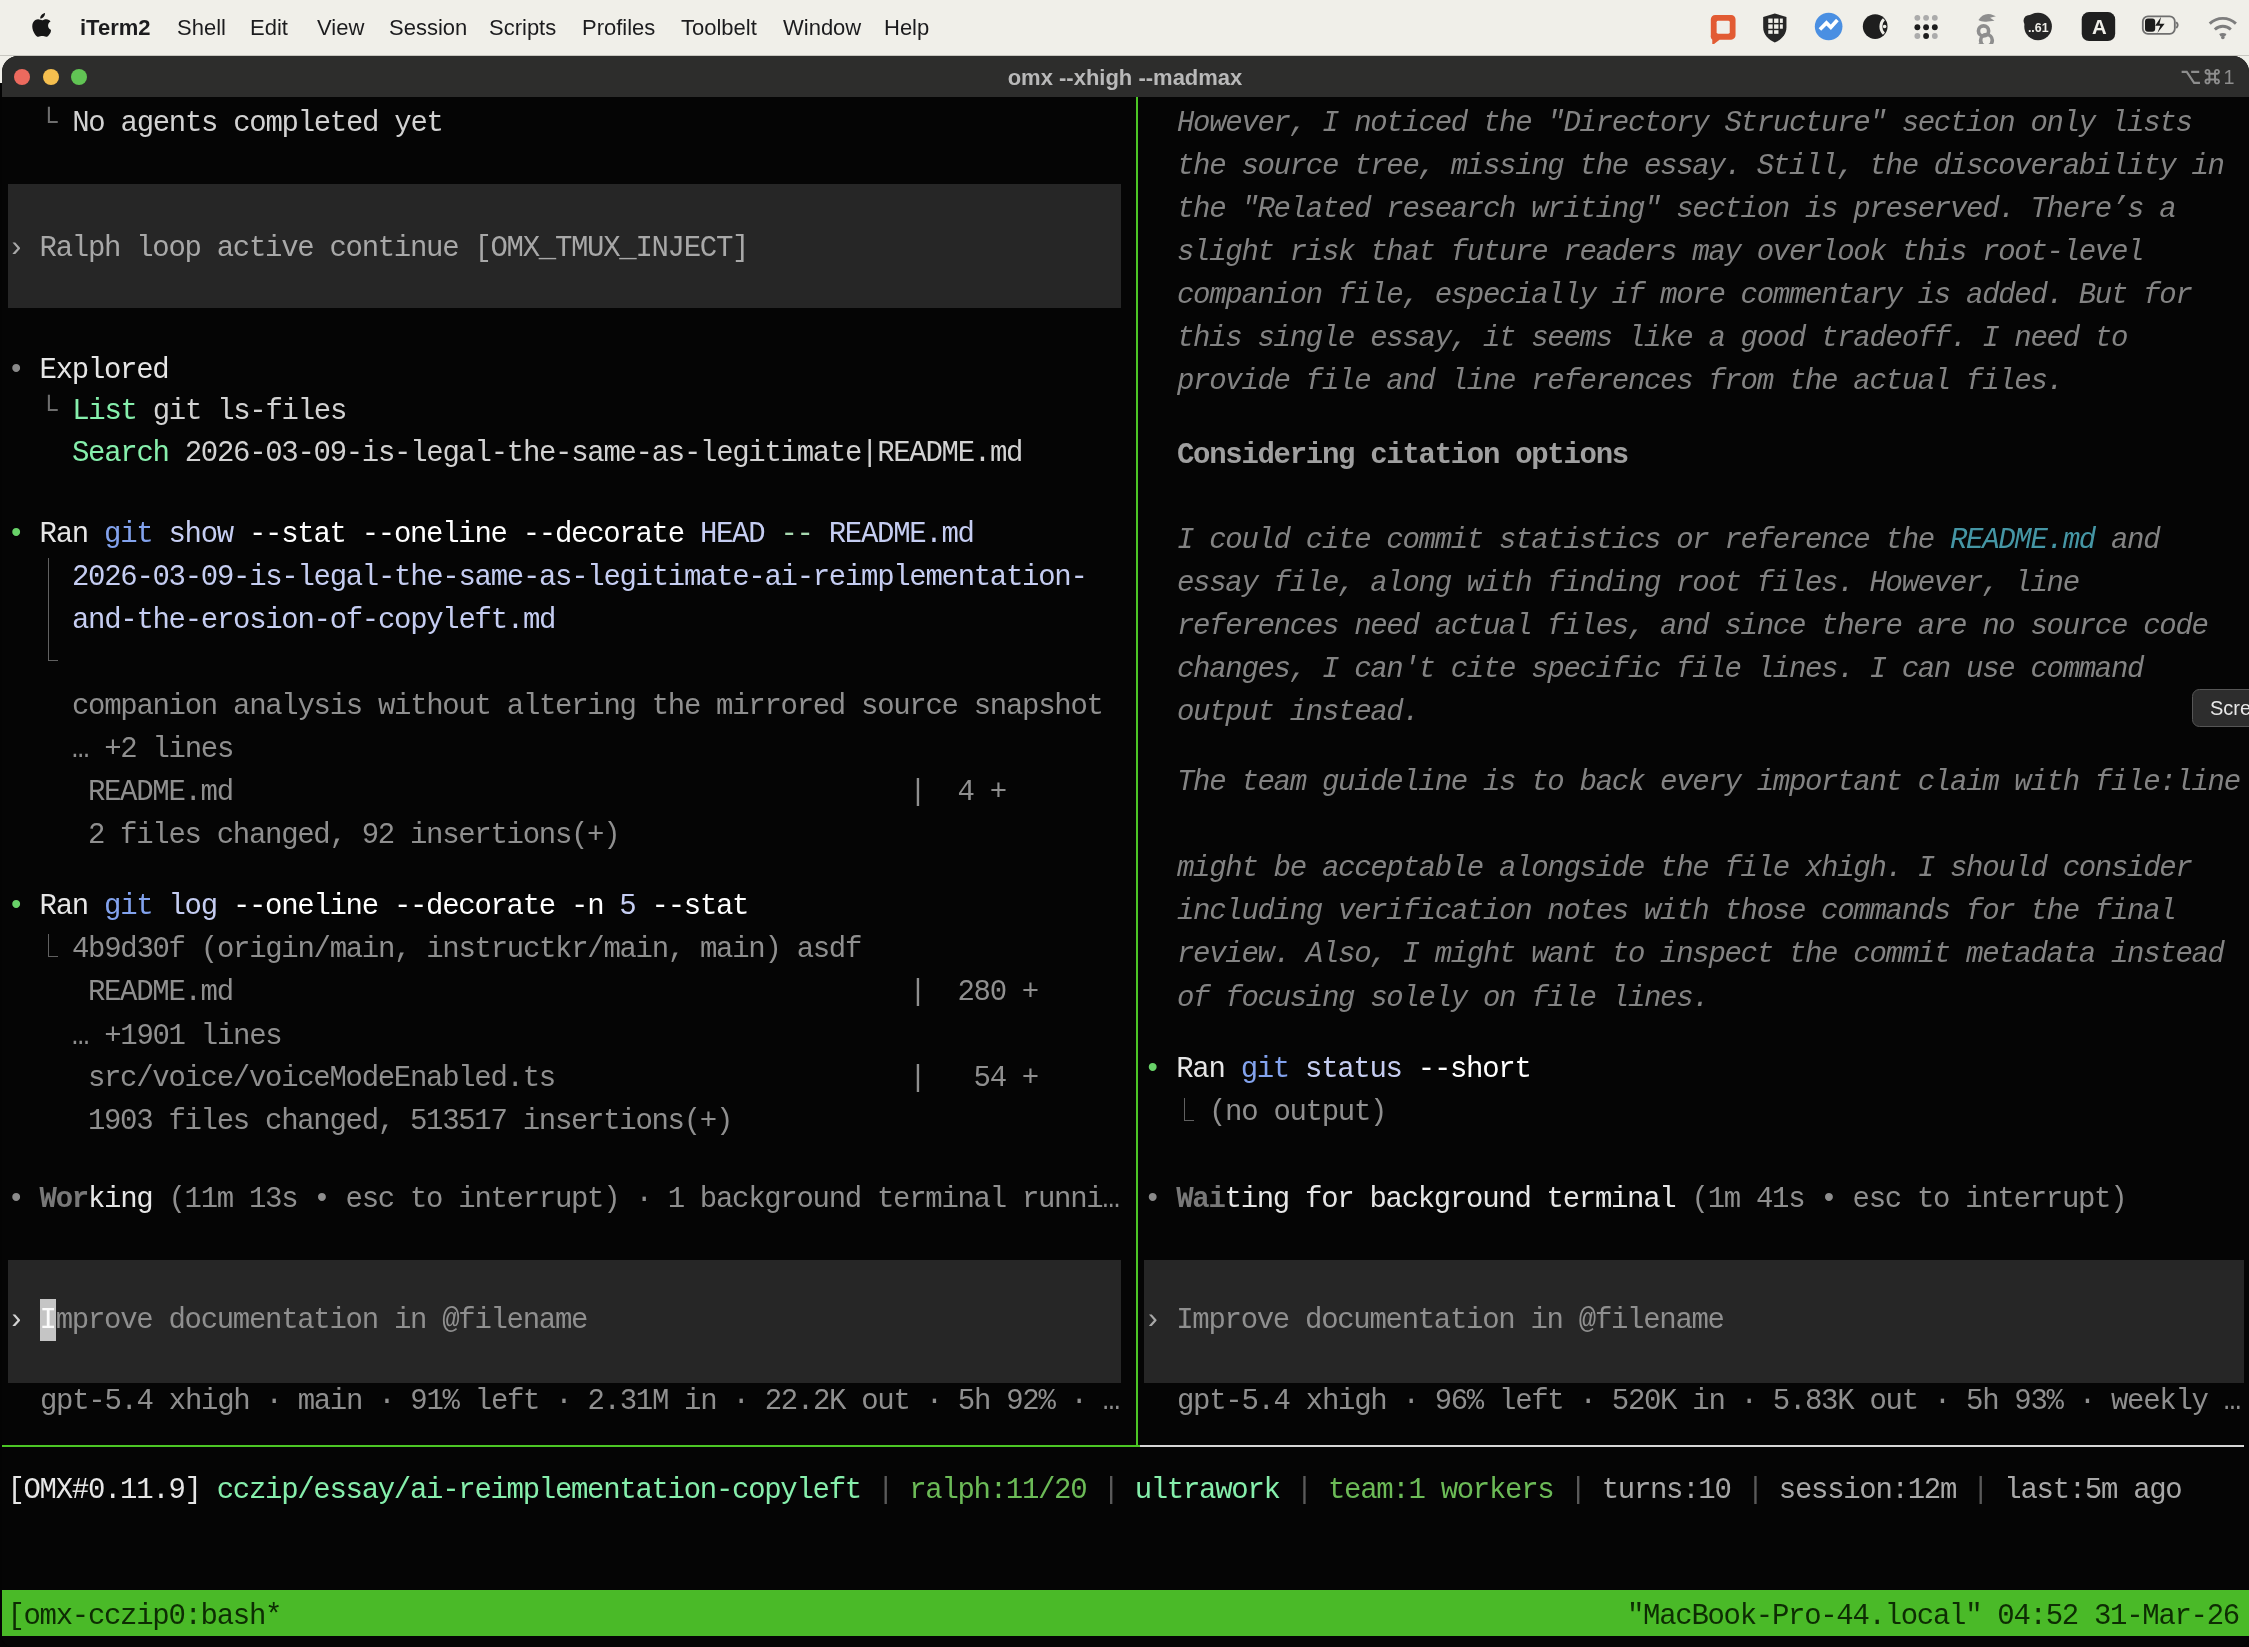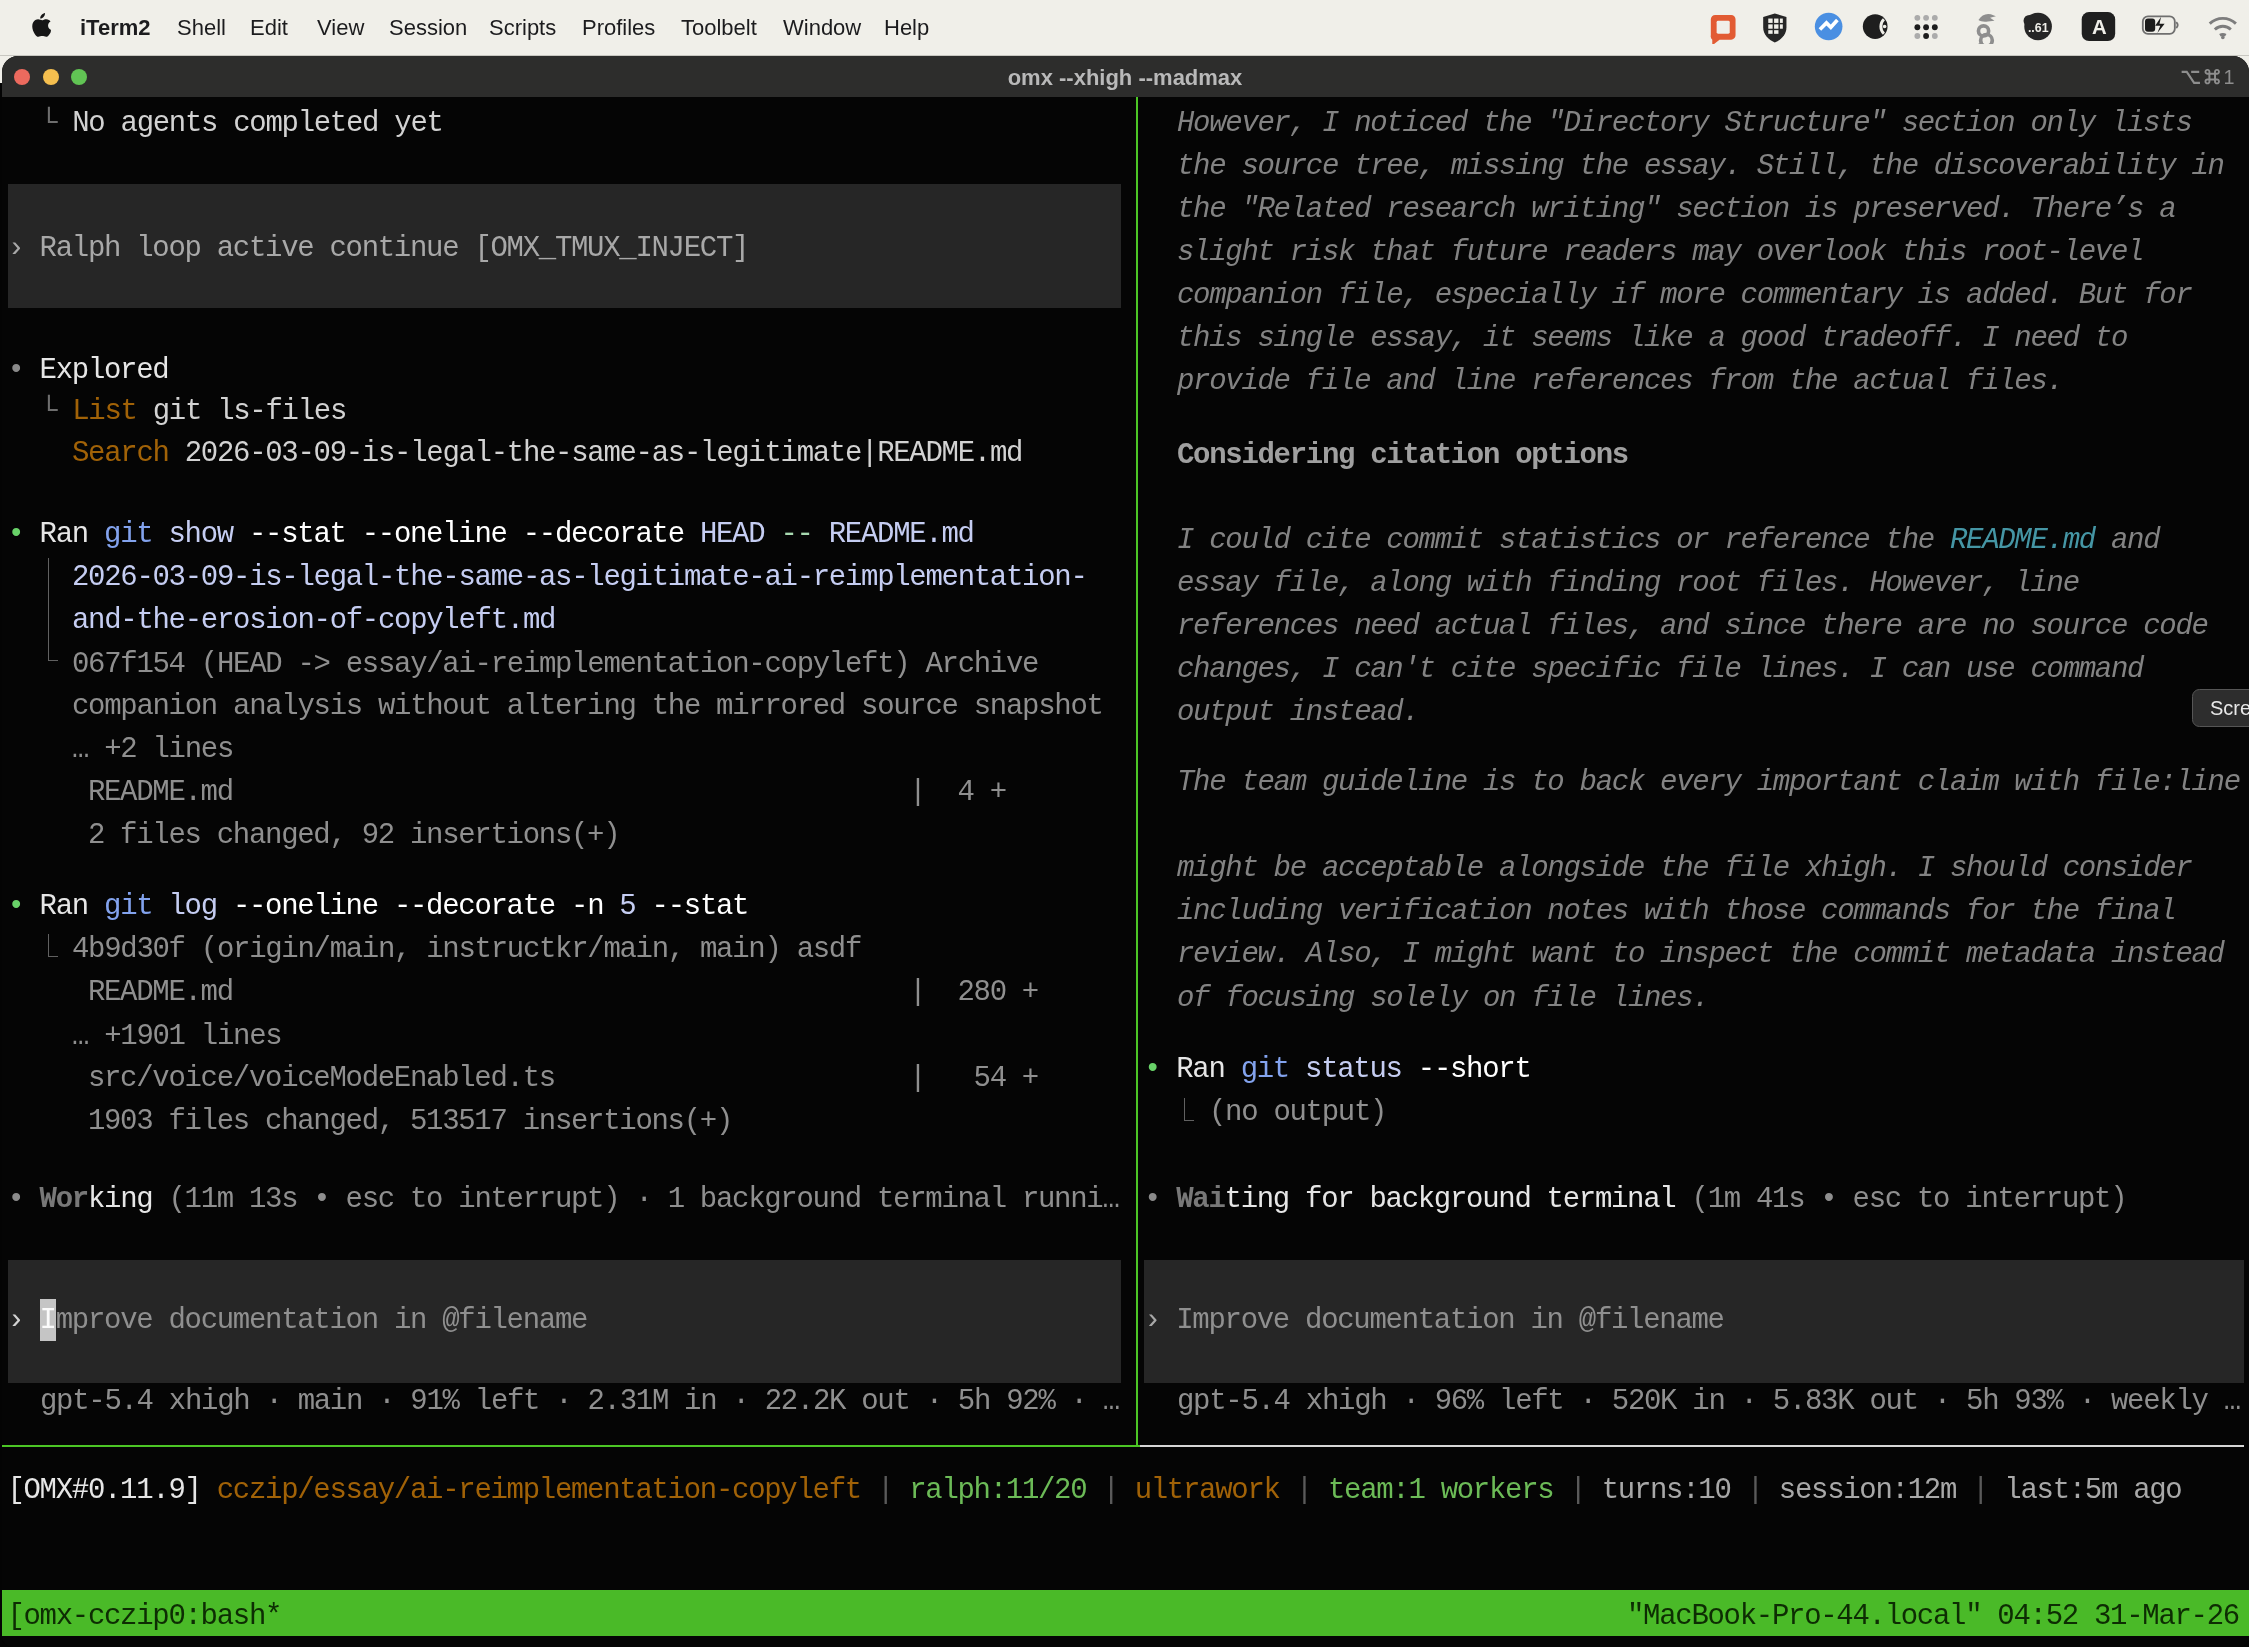--- a/index.html
+++ b/index.html
@@ -15,21 +15,21 @@
 .it{font-style:italic;color:#838383}
 .lt{color:#d2d2d2}.lt2{color:#d2d2d2}
 .g{color:#8f8f8f}.g2{color:#a8a8a8}
 .dim{color:#6e6e6e}
 .wt{color:#e6e6e6;font-weight:400}
 .dimb{color:#787878;font-weight:700}
 .bl{color:#83a3ee}
 .lv{color:#c5cdf2}
 .pk{color:#ffffff}
 .mint{color:#a7d9b0}
-.cy{color:#a16207}
+.cy{color:#86efac}
 .cyi{color:#4596a5}
 .gb{color:#68d268}
 .gb2{color:#8a8a8a}
 .grn{color:#6cbb57}
 .pipe{color:#5a5a5a}
 .hd{font-weight:700;color:#a0a0a0}
 .box{position:absolute;background:#262626}
 .elb{position:absolute;width:10.3px;height:23px;border-left:1.9px solid #616161;border-bottom:1.9px solid #616161}
 </style></head><body>
 <div id="desk">
@@ -57,21 +57,20 @@
 <div style="position:absolute;left:1140px;top:1348px;width:1104px;height:2.2px;background:#d6d6d6"></div>
 <div style="position:absolute;left:0;top:1493px;width:2250px;height:46px;background:#4aba28"></div>
 <div class="m" style="left:40px;top:5.2px"><span class="dim">└</span> <span class="lt">No agents completed yet</span></div>
 <div class="m" style="left:7.4px;top:130px"><span class="g2">›</span> <span class="g2">Ralph loop active continue [OMX_TMUX_INJECT]</span></div>
 <div class="m" style="left:7.4px;top:252px"><span class="gb2">•</span> <span class="wt">Explored</span></div>
 <div class="m" style="left:40px;top:293px"><span class="dim">└</span> <span class="cy">List</span> <span class="lt2">git ls-files</span></div>
 <div class="m" style="left:72px;top:335px"><span class="cy">Search</span> <span class="lt2">2026-03-09-is-legal-the-same-as-legitimate|README.md</span></div>
 <div class="m" style="left:7.4px;top:416px"><span class="gb">•</span> <span class="wt">Ran</span> <span class="bl">git</span> <span class="lv">show</span> <span class="pk">--stat --oneline --decorate</span> <span class="lv">HEAD</span> <span class="mint">--</span> <span class="lv">README.md</span></div>
 <div class="m" style="left:72px;top:459px"><span class="lv">2026-03-09-is-legal-the-same-as-legitimate-ai-reimplementation-</span></div>
 <div class="m" style="left:72px;top:502px"><span class="lv">and-the-erosion-of-copyleft.md</span></div>
-<div class="m" style="left:72px;top:546px">067f154 (HEAD -&gt; essay/ai-reimplementation-copyleft) Archive</div>
 <div class="m" style="left:72px;top:588px">companion analysis without altering the mirrored source snapshot</div>
 <div class="m" style="left:72px;top:631px">… +2 lines</div>
 <div class="m" style="left:7.4px;top:674px">     README.md                                          |  4 +</div>
 <div class="m" style="left:7.4px;top:717px">     2 files changed, 92 insertions(+)</div>
 <div class="m" style="left:7.4px;top:788px"><span class="gb">•</span> <span class="wt">Ran</span> <span class="bl">git</span> <span class="lv">log</span> <span class="pk">--oneline --decorate -n</span> <span class="lv">5</span> <span class="pk">--stat</span></div>
 <div class="m" style="left:72px;top:831px">4b9d30f (origin/main, instructkr/main, main) asdf</div>
 <div class="m" style="left:7.4px;top:874px">     README.md                                          |  280 +</div>
 <div class="m" style="left:72px;top:918px">… +1901 lines</div>
 <div class="m" style="left:7.4px;top:960px">     src/voice/voiceModeEnabled.ts                      |   54 +</div>
 <div class="m" style="left:7.4px;top:1003px">     1903 files changed, 513517 insertions(+)</div>

